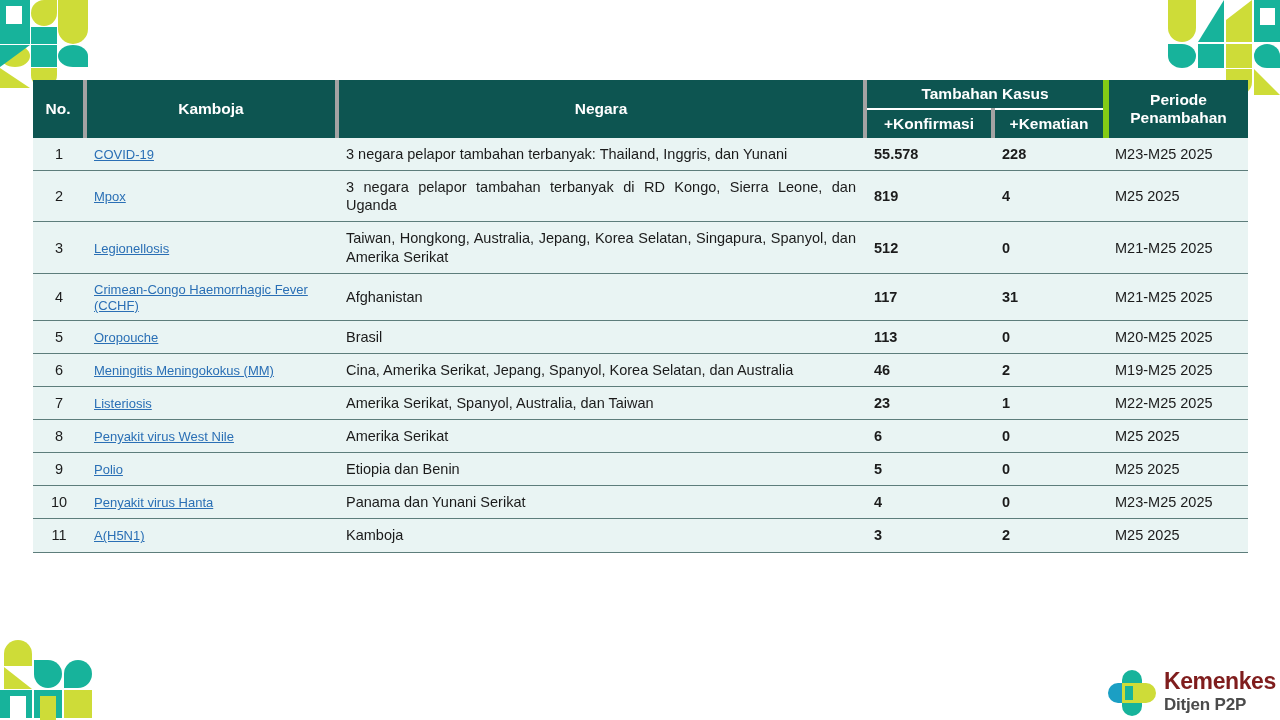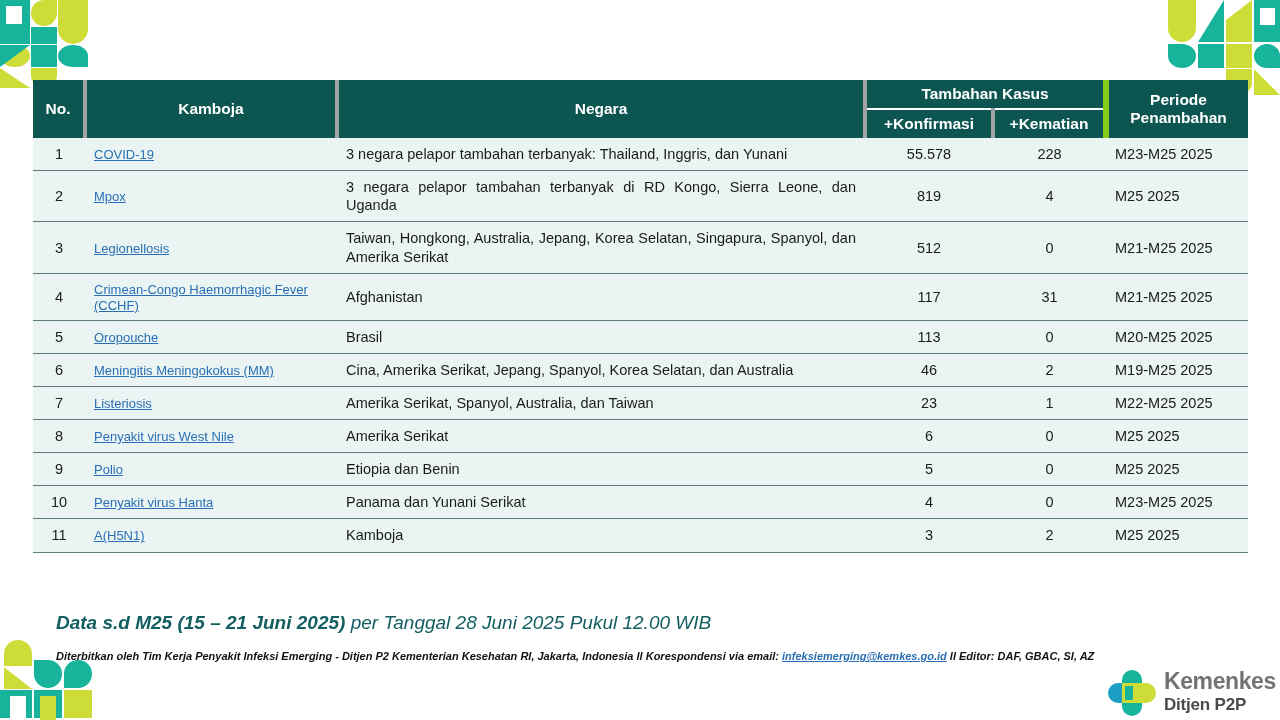--- a/index.html
+++ b/index.html
@@ -79,21 +79,21 @@
   #main-table tr:first-child td { border-top: none; }
   td.c-no { text-align: center; font-size: 15px; }
   td.c-penyakit { }
   td.c-penyakit a {
     color: #2a6fb5;
     text-decoration: underline;
     font-size: 13px;
     cursor: pointer;
   }
   td.c-negara { text-align: justify; text-align-last: left; line-height: 1.25; }
-  td.c-num { text-align: center; font-size: 15px; }
+  td.c-num { text-align: left; font-size: 15px; font-weight: bold; }
   td.c-periode { font-size: 14.5px; padding-left: 14px; }
 
   
   col.w-no      { width: 52px; }
   col.w-peny    { width: 252px; }
   col.w-neg     { width: 528px; }
   col.w-konf    { width: 128px; }
   col.w-kemat   { width: 113px; }
   col.w-per     { width: 142px; }
 
@@ -117,21 +117,21 @@
     white-space: nowrap;
   }
   #footer-sub a { color: #2a6fb5; text-decoration: underline; }
 
   
   #logo { position: absolute; left: 1108px; top: 668px; width: 175px; height: 52px; }
   #logo .mark { position: absolute; left: 0; top: 2px; width: 48px; height: 46px; }
   #logo .mark i { position: absolute; display: block; }
   #logo .txt1 {
     position: absolute; left: 56px; top: 0px;
-    font-size: 23px; font-weight: 700; color: #737373; letter-spacing: -0.4px;
+    font-size: 23px; font-weight: 700; color: #7f1d1d; letter-spacing: -0.4px;
   }
   #logo .txt2 {
     position: absolute; left: 56px; top: 27px;
     font-size: 17px; font-weight: 700; color: #4b4b4b; letter-spacing: -0.2px;
   }
 </style>
 </head>
 <body>
 
 <div id="slide">
@@ -298,26 +298,20 @@
             <td class="c-penyakit"><a href="#">A(H5N1)</a></td>
             <td class="c-negara">Kamboja</td>
             <td class="c-num">3</td>
             <td class="c-num">2</td>
             <td class="c-periode">M25 2025</td>
           </tr>
         </tbody>
     </table>
   </div>
 
-  <div id="footer-main">
-    <b>Data s.d M25 (15 – 21 Juni 2025)</b><span> per Tanggal 28 Juni 2025 Pukul 12.00 WIB</span>
-  </div>
-  <div id="footer-sub">
-    <span>Diterbitkan oleh Tim Kerja Penyakit Infeksi Emerging - Ditjen P2 Kementerian Kesehatan RI, Jakarta, Indonesia  ll Korespondensi via email: </span><a href="#">infeksiemerging@kemkes.go.id</a><span> ll Editor: DAF, GBAC, SI, AZ</span>
-  </div>
 
   <div id="logo">
     <div class="mark">
       <i class="half-l" style="left:0px;  top:13px; width:20px; height:20px; background:#1b9fc4;"></i>
       <i class="half-t" style="left:14px; top:0px;  width:20px; height:18px; background:#17b39b;"></i>
       <i class="half-r" style="left:28px; top:13px; width:20px; height:20px; background:#cedc38;"></i>
       <i class="half-b" style="left:14px; top:28px; width:20px; height:18px; background:#17b39b;"></i>
       <i class="sq" style="left:14px; top:13px; width:20px; height:20px; background:#cedc38;"></i>
       <i class="sq" style="left:17px; top:16px; width:8px; height:14px; background:#17b39b;"></i>
     </div>

